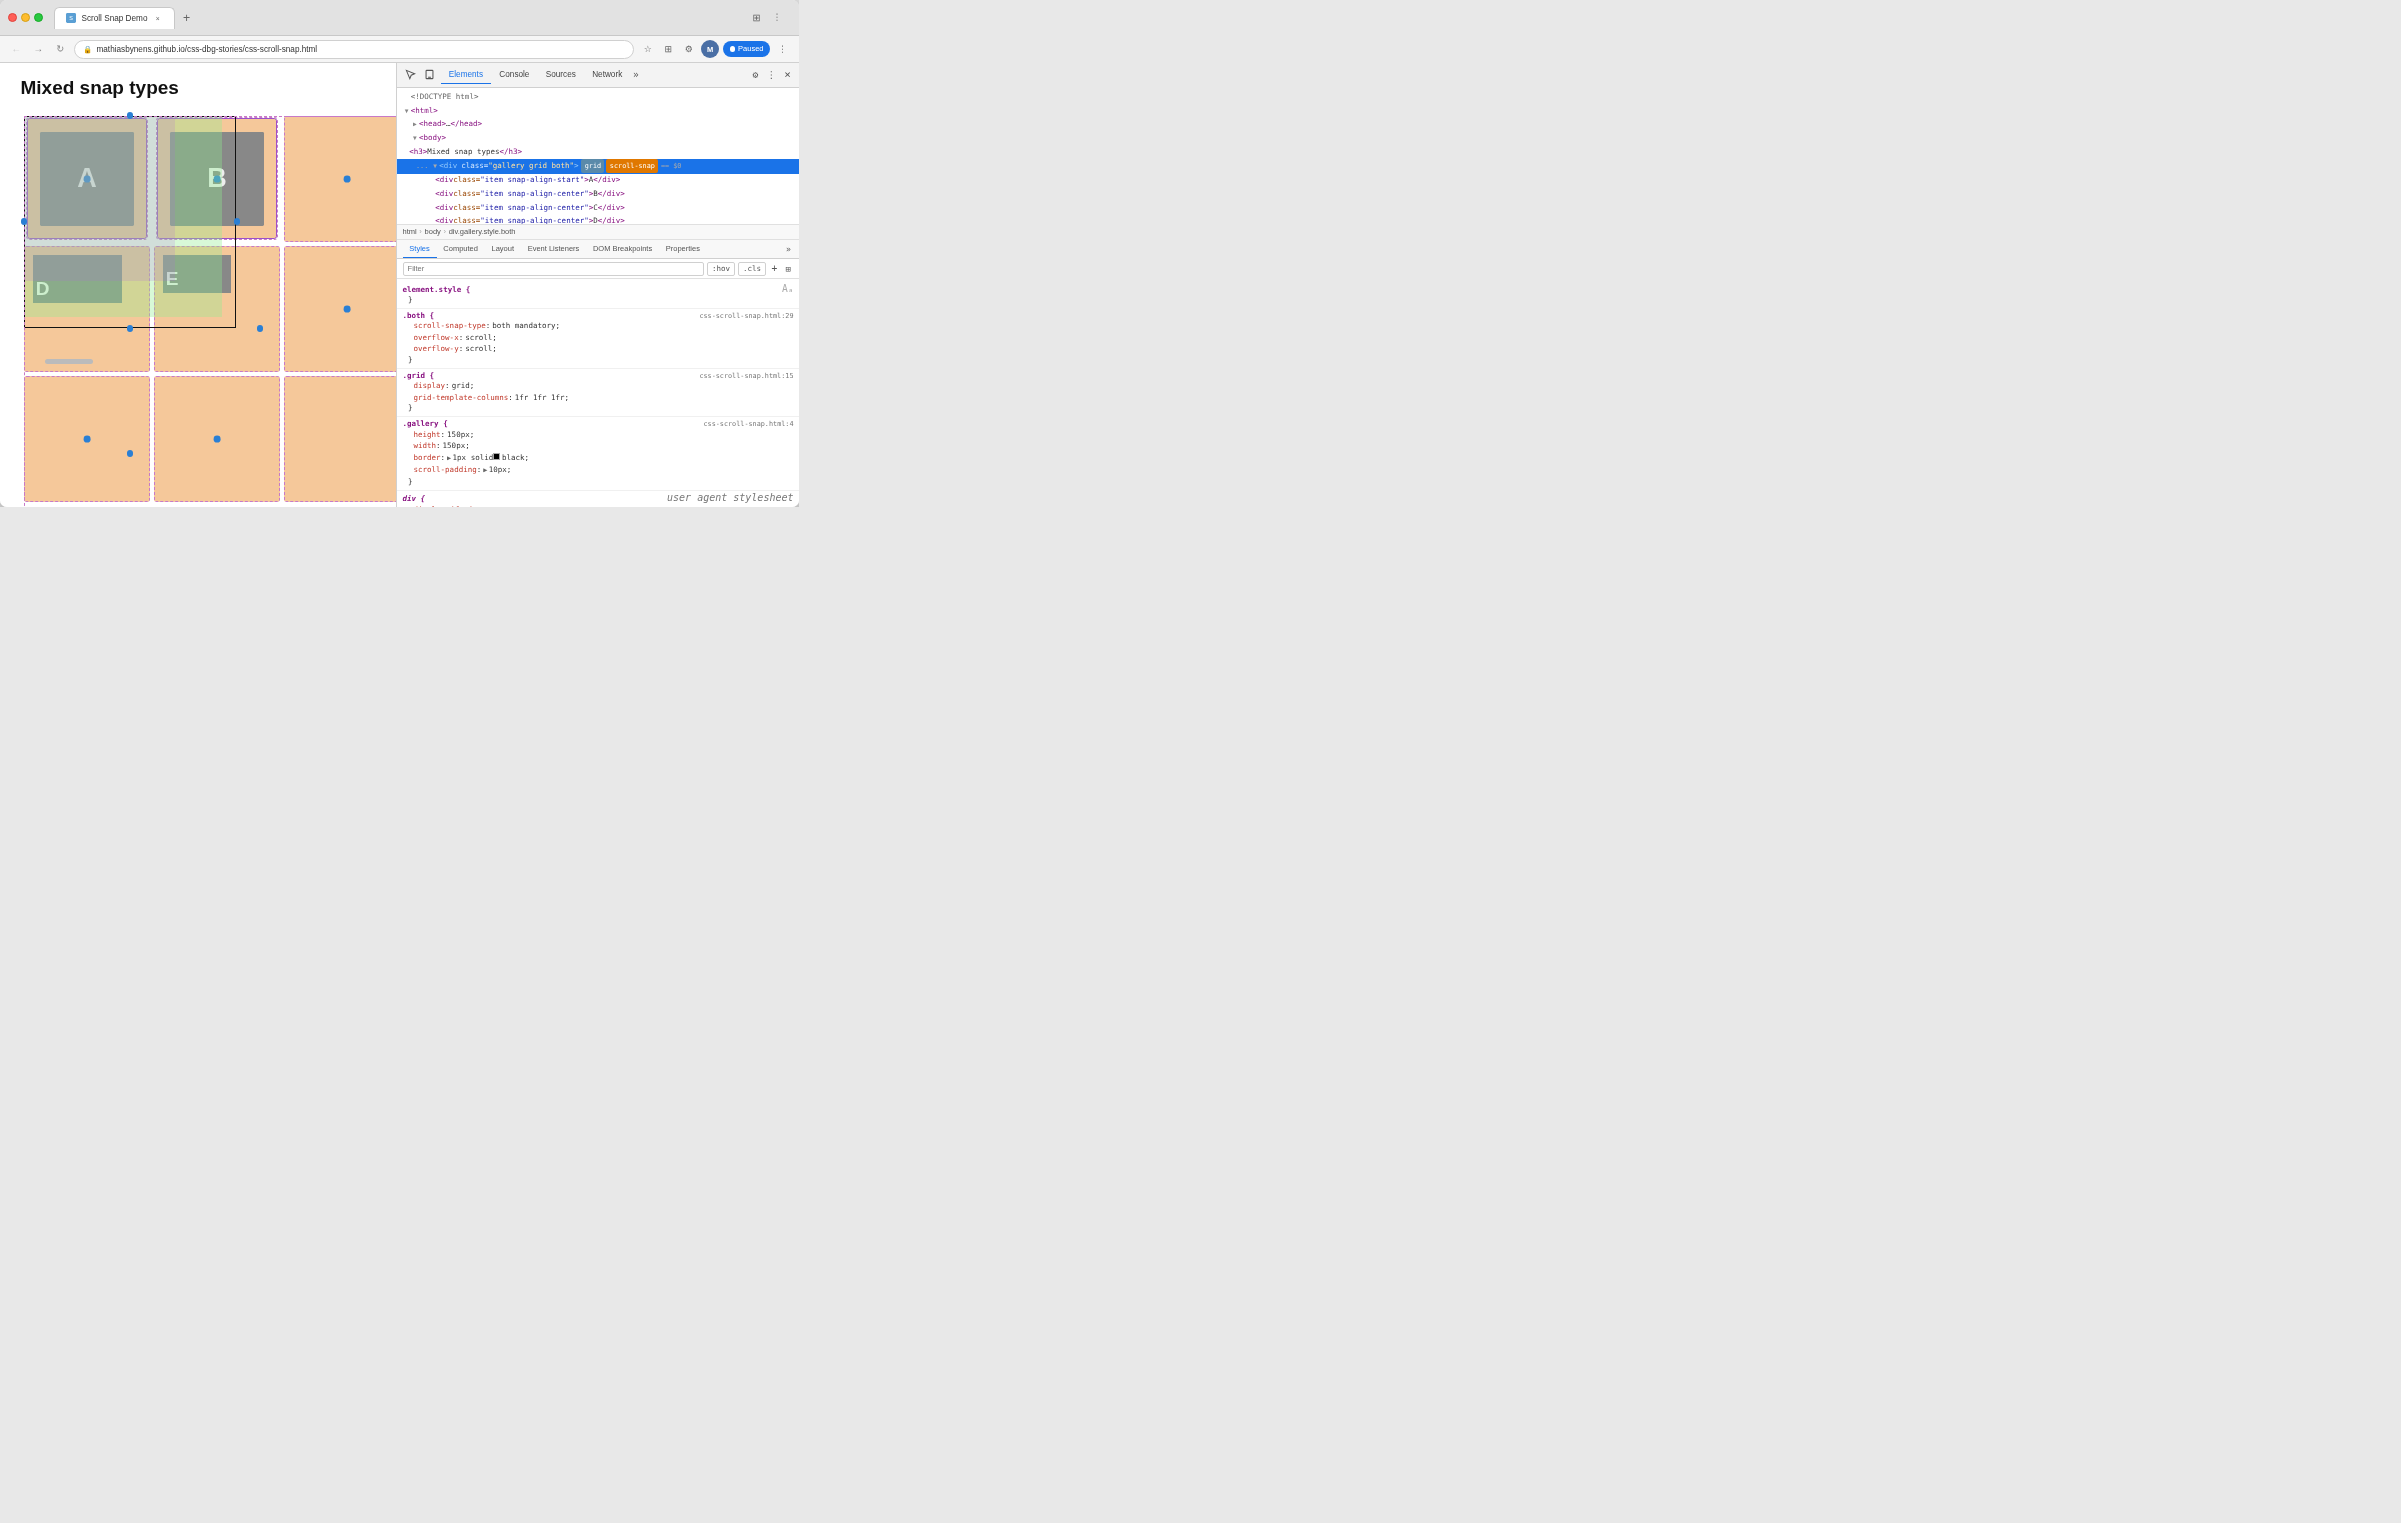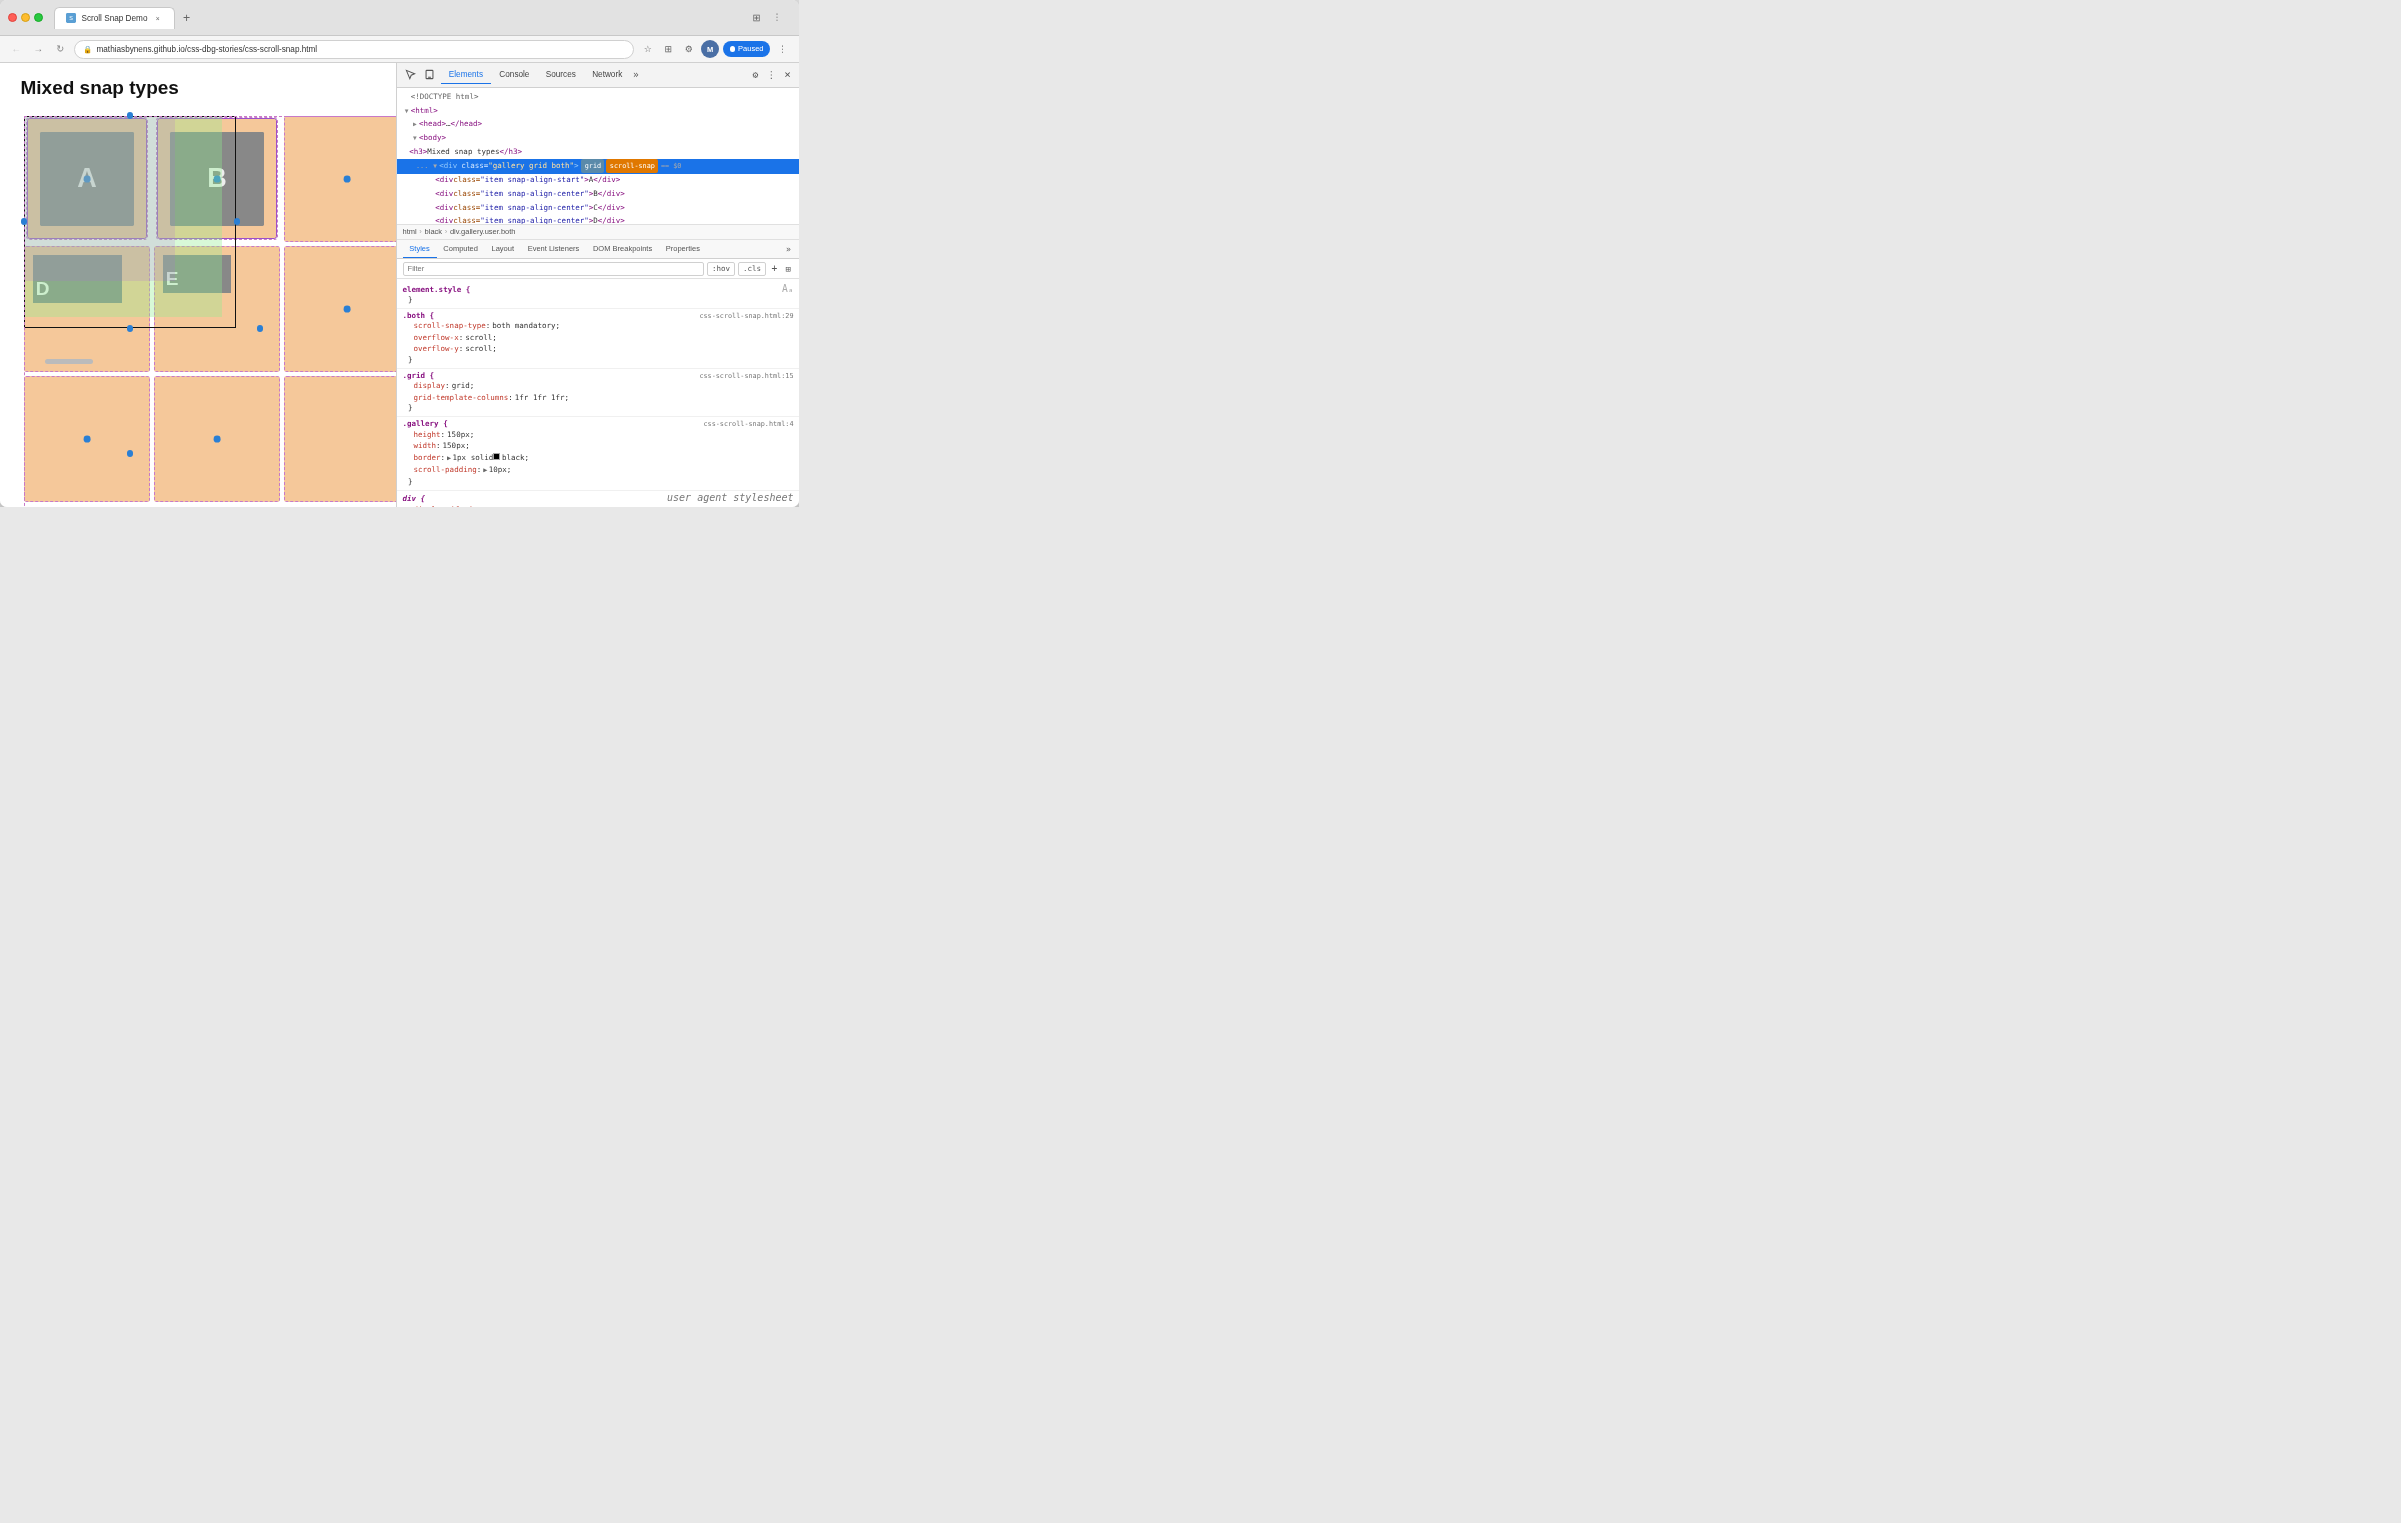--- a/index.html
+++ b/index.html
@@ -341,23 +341,23 @@
           <span class="tag">&gt;</span>
           <span style="color:#333;">D</span>
           <span class="tag">&lt;/div&gt;</span>
         </div>
 
       </div>
 
       <div class="breadcrumb-bar">
         <span class="breadcrumb-item">html</span>
         <span class="breadcrumb-sep">›</span>
-        <span class="breadcrumb-item">black</span>
+        <span class="breadcrumb-item">body</span>
         <span class="breadcrumb-sep">›</span>
-        <span class="breadcrumb-item">div.gallery.user.both</span>
+        <span class="breadcrumb-item">div.gallery.style.both</span>
       </div>
 
       <div class="styles-tabs">
         <div class="styles-tab active">Styles</div>
         <div class="styles-tab">Computed</div>
         <div class="styles-tab">Layout</div>
         <div class="styles-tab">Event Listeners</div>
         <div class="styles-tab">DOM Breakpoints</div>
         <div class="styles-tab">Properties</div>
         <div class="styles-more-btn">»</div>

